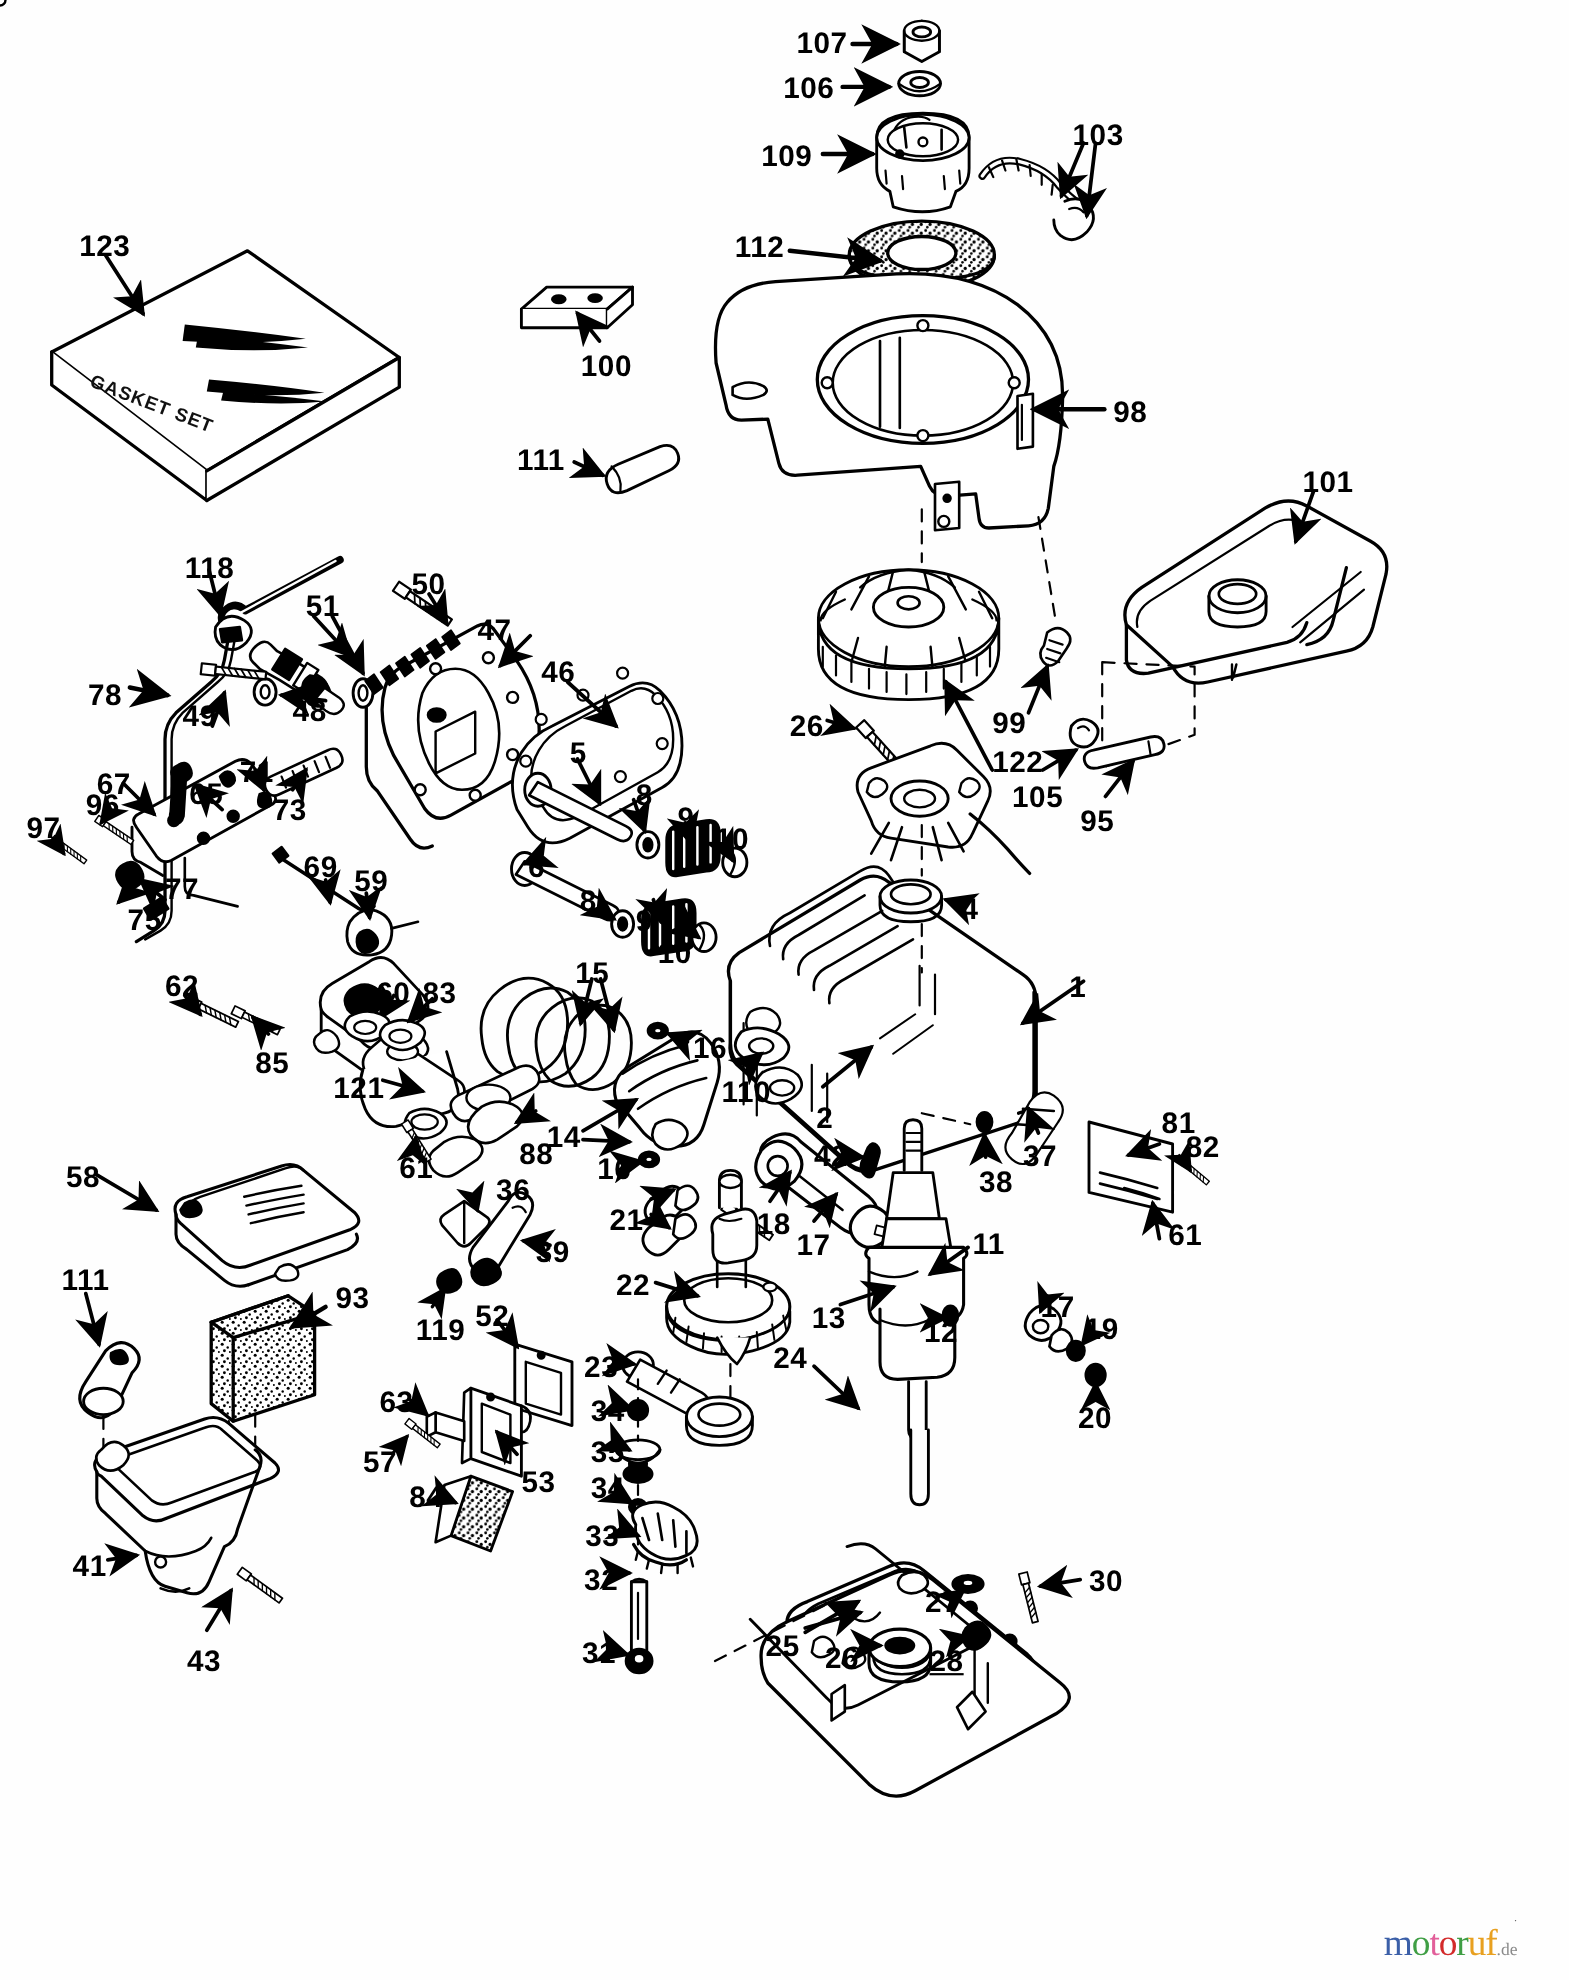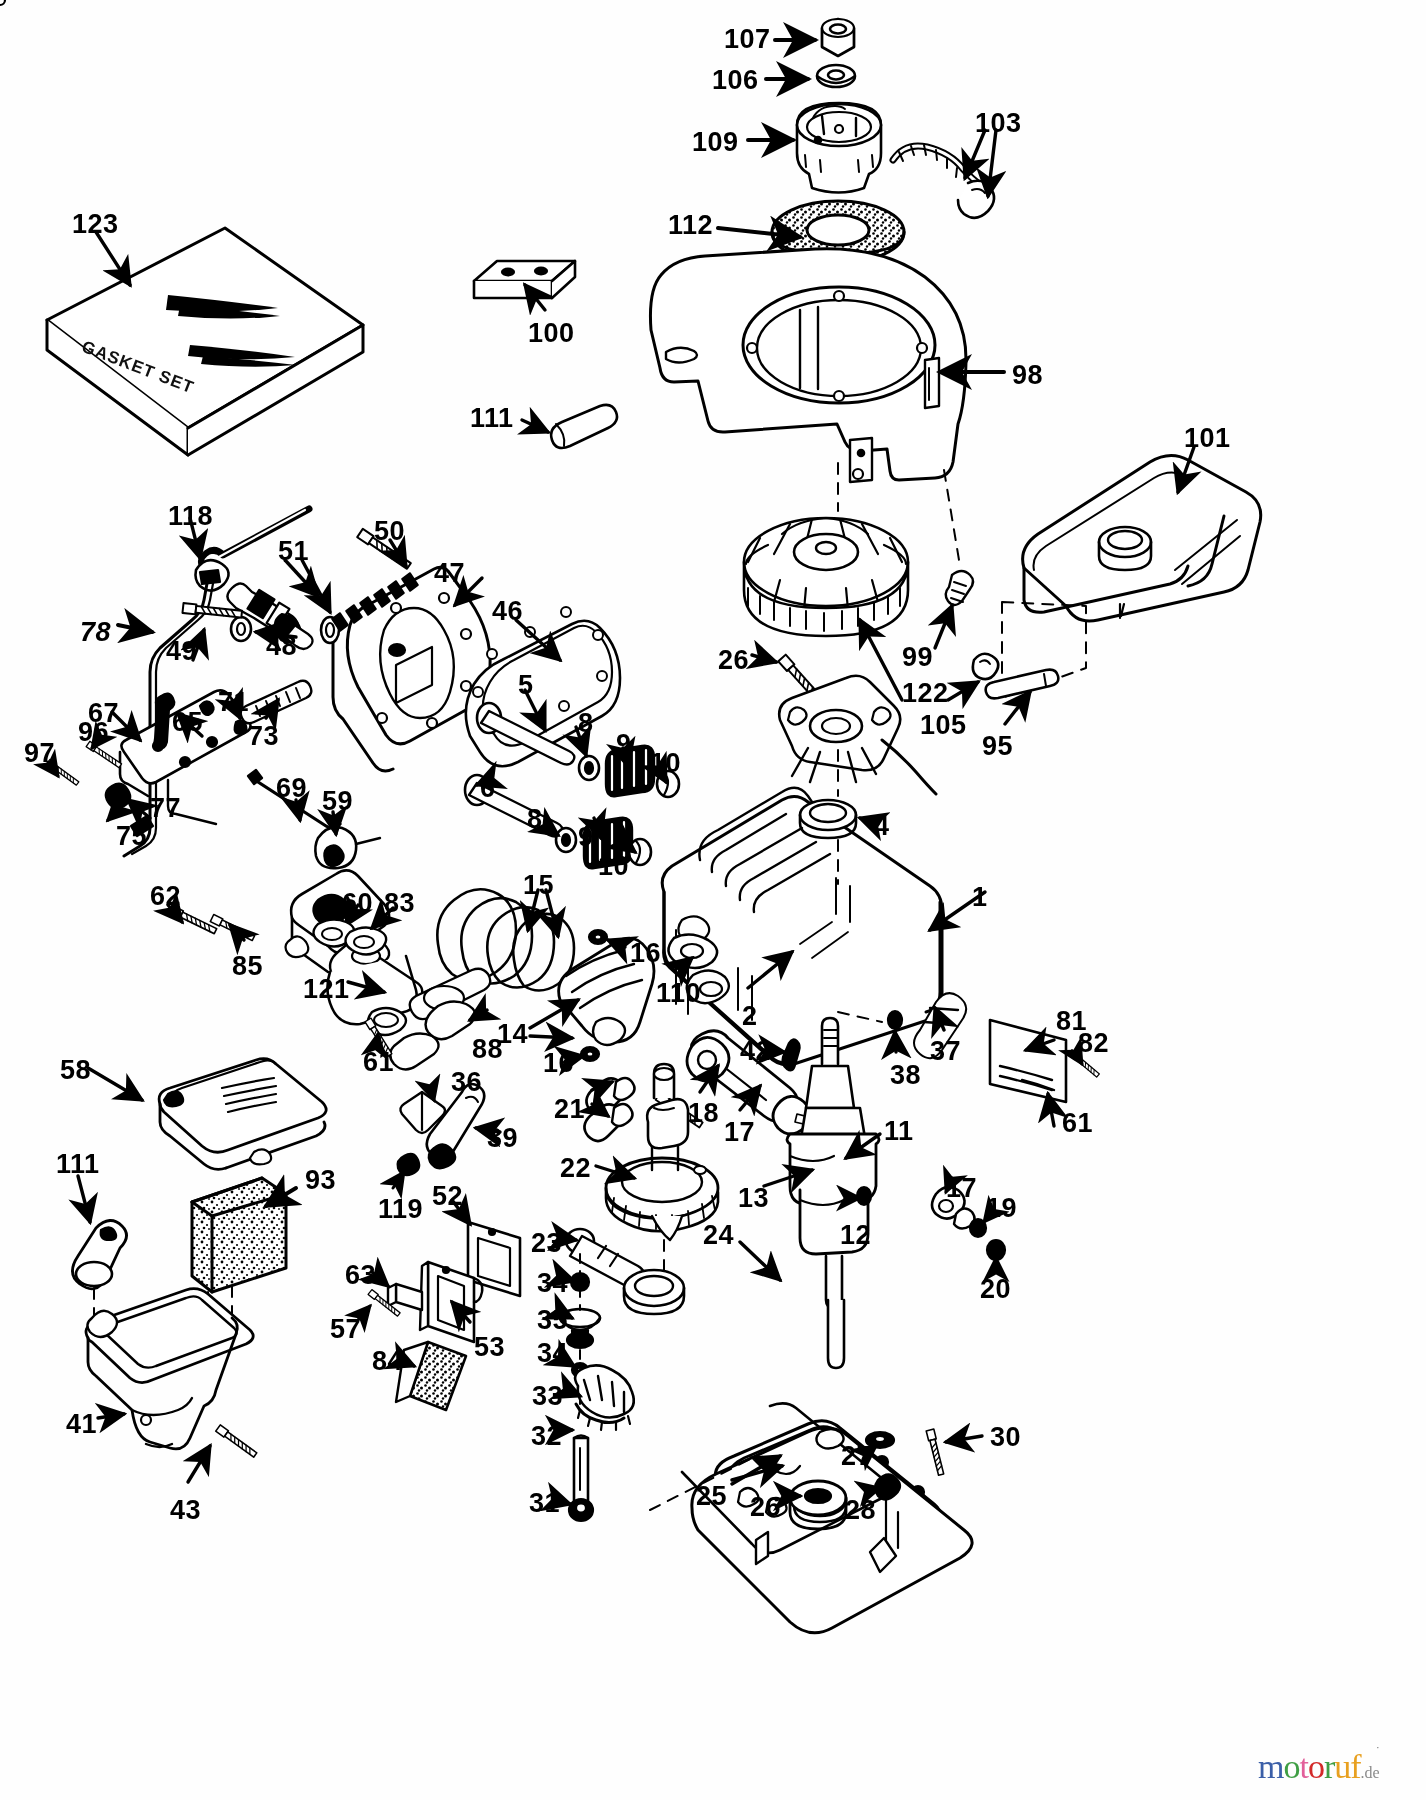--- a/index.html
+++ b/index.html
@@ -784,21 +784,21 @@
       <div class="callout" style="left: 72px; top: 211px;">123</div>
       <div class="callout" style="left: 528px; top: 320px;">100</div>
       <div class="callout" style="left: 1012px; top: 362px;">98</div>
       <div class="callout" style="left: 1184px; top: 425px;">101</div>
       <div class="callout" style="left: 470px; top: 405px;">111</div>
       <div class="callout" style="left: 168px; top: 503px;">118</div>
       <div class="callout" style="left: 374px; top: 518px;">50</div>
       <div class="callout" style="left: 278px; top: 538px;">51</div>
       <div class="callout" style="left: 434px; top: 560px;">47</div>
       <div class="callout" style="left: 492px; top: 598px;">46</div>
-      <div class="callout" style="left: 80px; top: 619px; font-style: italic;">78</div>
+      <div class="callout" style="left: 80px; top: 619px;">78</div>
       <div class="callout" style="left: 166px; top: 638px;">49</div>
       <div class="callout" style="left: 266px; top: 633px;">48</div>
       <div class="callout" style="left: 718px; top: 647px;">26</div>
       <div class="callout" style="left: 902px; top: 680px;">122</div>
       <div class="callout" style="left: 902px; top: 644px;">99</div>
       <div class="callout" style="left: 920px; top: 712px;">105</div>
       <div class="callout" style="left: 982px; top: 733px;">95</div>
       <div class="callout" style="left: 88px; top: 700px;">67</div>
       <div class="callout" style="left: 218px; top: 689px;">71</div>
       <div class="callout" style="left: 172px; top: 709px;">65</div>
@@ -842,21 +842,21 @@
       <div class="callout" style="left: 554px; top: 1096px;">21</div>
       <div class="callout" style="left: 688px; top: 1100px;">18</div>
       <div class="callout" style="left: 724px; top: 1119px;">17</div>
       <div class="callout" style="left: 1062px; top: 1110px;">61</div>
       <div class="callout" style="left: 884px; top: 1118px;">11</div>
       <div class="callout" style="left: 487px; top: 1125px;">39</div>
       <div class="callout" style="left: 56px; top: 1151px;">111</div>
       <div class="callout" style="left: 560px; top: 1155px;">22</div>
       <div class="callout" style="left: 738px; top: 1185px;">13</div>
       <div class="callout" style="left: 946px; top: 1175px;">17</div>
-      <div class="callout" style="left: 840px; top: 1198px; margin-top: 24px;">12</div>
+      <div class="callout" style="left: 840px; top: 1198px;">12</div>
       <div class="callout" style="left: 986px; top: 1195px;">19</div>
       <div class="callout" style="left: 305px; top: 1167px;">93</div>
       <div class="callout" style="left: 378px; top: 1196px;">119</div>
       <div class="callout" style="left: 432px; top: 1183px;">52</div>
       <div class="callout" style="left: 531px; top: 1230px;">23</div>
       <div class="callout" style="left: 703px; top: 1222px;">24</div>
       <div class="callout" style="left: 537px; top: 1270px;">34</div>
       <div class="callout" style="left: 345px; top: 1262px;">63</div>
       <div class="callout" style="left: 980px; top: 1276px;">20</div>
       <div class="callout" style="left: 537px; top: 1307px;">35</div>
@@ -866,18 +866,18 @@
       <div class="callout" style="left: 372px; top: 1348px;">84</div>
       <div class="callout" style="left: 532px; top: 1383px;">33</div>
       <div class="callout" style="left: 531px; top: 1423px;">32</div>
       <div class="callout" style="left: 66px; top: 1411px;">41</div>
       <div class="callout" style="left: 990px; top: 1424px;">30</div>
       <div class="callout" style="left: 841px; top: 1443px;">27</div>
       <div class="callout" style="left: 170px; top: 1497px;">43</div>
       <div class="callout" style="left: 529px; top: 1490px;">31</div>
       <div class="callout" style="left: 696px; top: 1483px;">25</div>
       <div class="callout" style="left: 750px; top: 1494px;">26</div>
-      <div class="callout" style="left: 845px; top: 1497px;">28</div>
+      <div class="callout" style="left: 845px; top: 1497px; text-decoration: underline;">28</div>
     </div>
 
   <div class="wm" id="wm"><span style="color: rgb(59, 95, 168);">m</span><span style="color: rgb(63, 158, 68);">o</span><span style="color: rgb(226, 95, 154);">t</span><span style="color: rgb(211, 42, 42);">o</span><span style="color: rgb(63, 158, 68);">r</span><span style="color: rgb(232, 160, 32);">u</span><span style="color: rgb(232, 160, 32);">f</span><span class="dot" style="color: rgb(138, 138, 138);">.de</span><span class="tick">˙</span></div>
 
 </div>
 
 </body></html>

